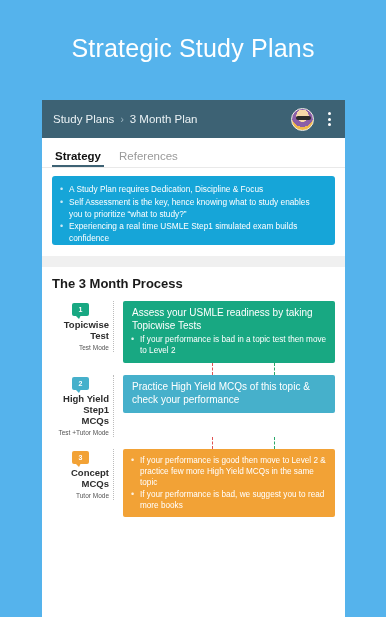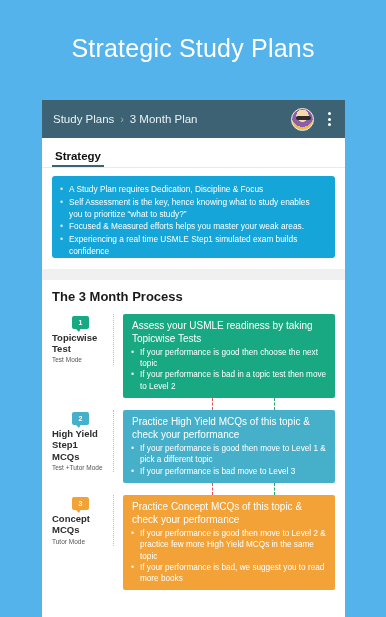--- a/index.html
+++ b/index.html
@@ -98,21 +98,21 @@
     content:"•"; position:absolute; left:2px; top:-1px; font-size:9px; color:#cdeaf7;
   }
   .divider-band{ height:11px; background:#f0f0f0; margin-top:11px; }
   
   .process{ padding:9px 10px 0 10px; }
   .process-title{ font-size:13px; font-weight:bold; color:#1a1a1a; margin-bottom:10px; }
   .rows{ display:flex; flex-direction:column; }
   .prow{ display:flex; align-items:flex-start; position:relative; }
   .lane{
     width:62px; flex:0 0 62px;
-    text-align:left;
+    text-align:right;
     padding-top:2px;
     border-right:1px dotted #bcbcbc;
     padding-right:4px;
   }
   .lane-icon{
     width:17px; height:13px; margin:0 auto 3px auto;
     border-radius:2px; position:relative;
     display:flex; align-items:center; justify-content:center;
   }
   .lane-icon::after{
@@ -179,30 +179,30 @@
     <span class="avatar"></span>
     <span class="kebab">
         <i></i>
         <i></i>
         <i></i>
       </span>
   </div>
 
   <div class="tabs">
     <div class="tab active">Strategy</div>
+    <div class="tab">References</div>
   </div>
 
   <div class="content">
 
     <div class="info-wrap">
       <div class="info-box">
         <ul>
           <li>A Study Plan requires Dedication, Discipline &amp; Focus</li>
           <li>Self Assessment is the key, hence knowing what to study enables you to prioritize “what to study?”</li>
-          <li>Focused &amp; Measured efforts helps you master your weak areas.</li>
           <li>Experiencing a real time USMLE Step1 simulated exam builds confidence</li>
         </ul>
       </div>
     </div>
 
     <div class="divider-band"></div>
 
     <div class="process">
       <div class="process-title">The 3 Month Process</div>
 
@@ -213,21 +213,20 @@
             <div class="lane-icon" style="background:#18a882;color:#18a882">
               <span>1</span>
             </div>
             <div class="lane-name">Topicwise</div>
             <div class="lane-name">Test</div>
             <div class="lane-mode">Test  Mode</div>
           </div>
           <div class="card" style="background:#18a882">
             <div class="head">Assess your USMLE readiness by taking Topicwise Tests</div>
             <ul>
-              <li>If your performance is good then choose the next topic</li>
               <li>If your performance is bad in a topic test then move to Level 2</li>
             </ul>
           </div>
         </div>
 
         <div class="gap">
           <span class="dash" style="left:160px"></span>
           <span class="dash good" style="left:222px"></span>
         </div>
 
@@ -237,43 +236,38 @@
               <span>2</span>
             </div>
             <div class="lane-name">High Yield</div>
             <div class="lane-name">Step1</div>
             <div class="lane-name">MCQs</div>
             <div class="lane-mode">Test +Tutor
 Mode</div>
           </div>
           <div class="card" style="background:#46b0cb">
             <div class="head">Practice High Yield MCQs of this topic &amp; check your performance</div>
-            <ul>
-              <li>If your performance is good then move to Level 1 &amp; pick a different topic</li>
-              <li>If your performance is bad move to Level 3</li>
-            </ul>
           </div>
         </div>
 
         <div class="gap">
           <span class="dash" style="left:160px"></span>
           <span class="dash good" style="left:222px"></span>
         </div>
 
         <div class="prow">
           <div class="lane">
             <div class="lane-icon" style="background:#f2a236;color:#f2a236">
               <span>3</span>
             </div>
             <div class="lane-name">Concept</div>
             <div class="lane-name">MCQs</div>
             <div class="lane-mode">Tutor  Mode</div>
           </div>
           <div class="card" style="background:#f2a236">
-            <div class="head">Practice Concept MCQs of this topic &amp; check your performance</div>
             <ul>
               <li>If your performance is good then move to Level 2 &amp; practice few more High Yield MCQs in the same topic</li>
               <li>If your performance is bad, we suggest you to read more books</li>
             </ul>
           </div>
         </div>
 
         <div class="legend">
           
           

